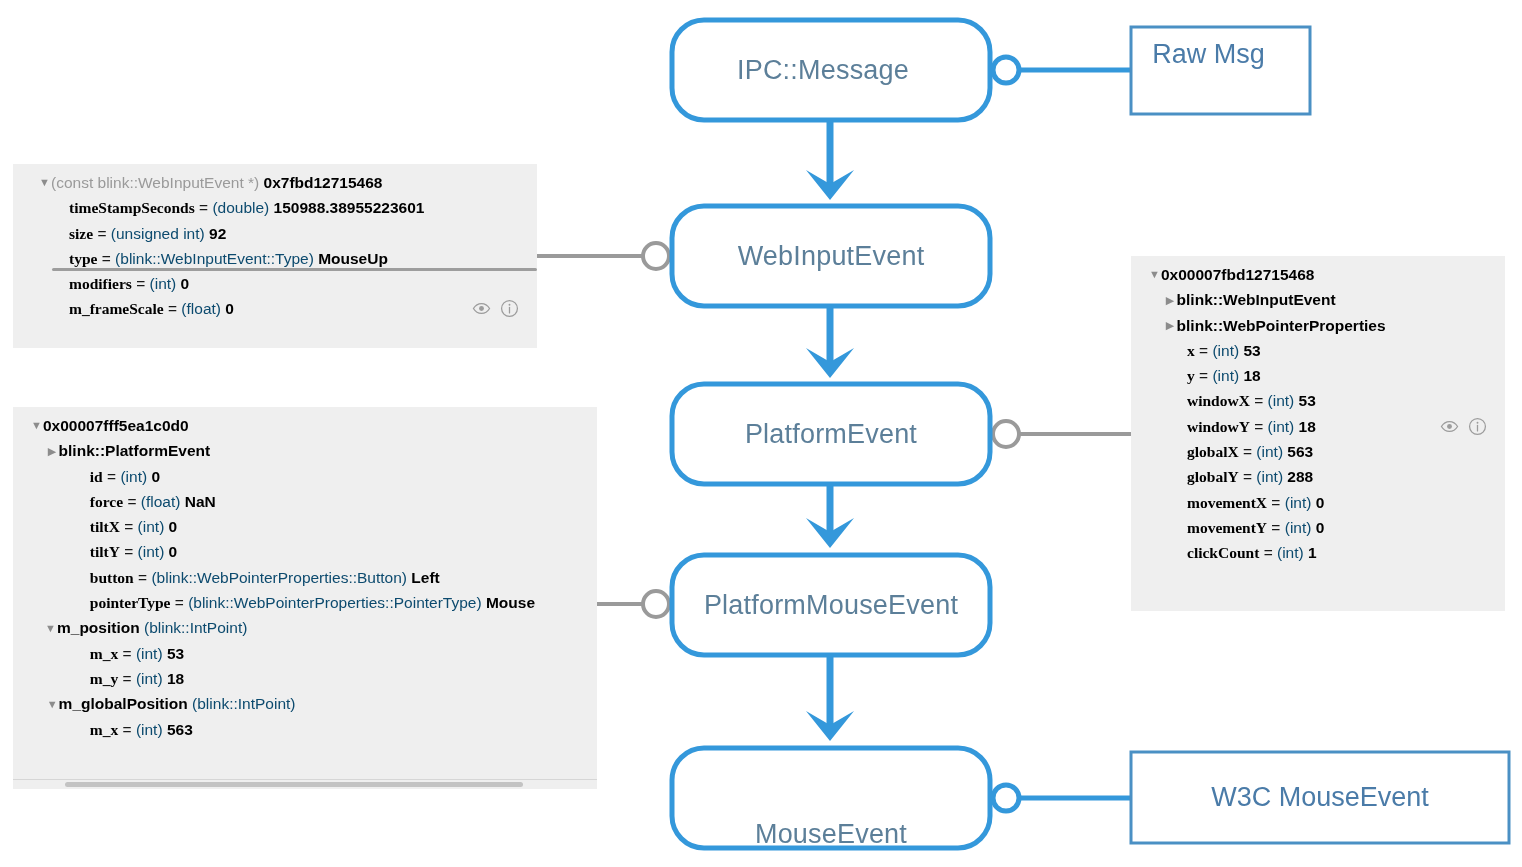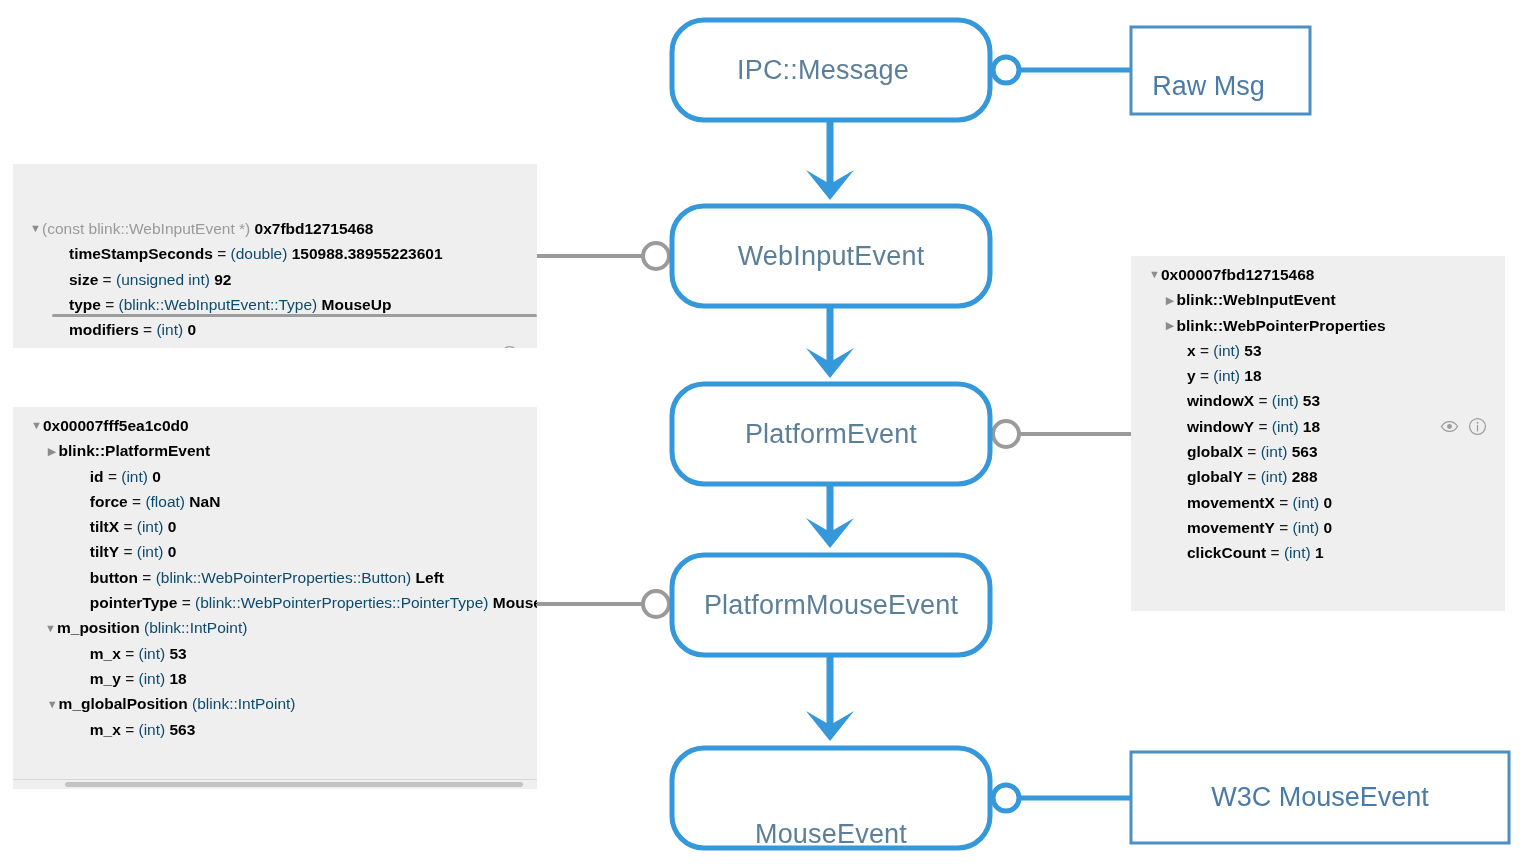--- a/index.html
+++ b/index.html
@@ -75,20 +75,21 @@
     color: #8c8c8c;
     font-size: 11px;
     vertical-align: middle;
     position: relative;
     top: -1px;
   }
   .row .disc.empty { color: transparent; }
   .key {
     font-weight: 700;
     color: #000000;
+    font-family: Liberation Serif, serif;
   }
   .eq {
     color: #1a1a1a;
     font-weight: 400;
   }
   .type {
     color: #0c4a6e;
     font-weight: 400;
   }
   .val {
@@ -197,45 +198,45 @@
     <rect x="1131" y="27" width="179" height="87" fill="#ffffff" stroke="#4a90c4" stroke-width="3"></rect>
     <rect x="1131" y="752" width="378" height="91" fill="#ffffff" stroke="#4a90c4" stroke-width="3"></rect>
   </svg>
 
   <div class="node-label" style="left:664px; top:20px; width:318px; height:100px;">IPC::Message</div>
   <div class="node-label" style="left:672px; top:206px; width:318px; height:100px;">WebInputEvent</div>
   <div class="node-label" style="left:672px; top:384px; width:318px; height:100px;">PlatformEvent</div>
   <div class="node-label" style="left:672px; top:555px; width:318px; height:100px;">PlatformMouseEvent</div>
   <div class="node-label" style="left:672px; top:784px; width:318px; height:100px;">MouseEvent</div>
 
-  <div class="side-label" style="left:1131px; top:43px; width:155px; height:87px;">Raw Msg</div>
+  <div class="side-label" style="left:1131px; top:11px; width:155px; height:87px;">Raw Msg</div>
   <div class="side-label" style="left:1131px; top:752px; width:378px; height:91px;">W3C MouseEvent</div>
 
   <div class="panel" id="panel-wie" style="left:13px; top:164px; width:524px; height:184px;">
     <div class="rows">
-        <div class="row" style="padding-left: 16px; margin-top: 46px;"><span class="disc">▼</span><span class="plain">(const blink::WebInputEvent *) </span><span class="addr">0x7fbd12715468</span></div>
+        <div class="row" style="padding-left: 25px;"><span class="disc">▼</span><span class="plain">(const blink::WebInputEvent *) </span><span class="addr">0x7fbd12715468</span></div>
         <div class="row" style="padding-left: 43px;"><span class="disc empty">▶</span><span class="key">timeStampSeconds</span><span class="eq"> = </span><span class="type">(double) </span><span class="val">150988.38955223601</span></div>
         <div class="row" style="padding-left: 43px;"><span class="disc empty">▶</span><span class="key">size</span><span class="eq"> = </span><span class="type">(unsigned int) </span><span class="val">92</span></div>
         <div class="row underlined" style="padding-left: 43px;"><span class="disc empty">▶</span><span class="key">type</span><span class="eq"> = </span><span class="type">(blink::WebInputEvent::Type) </span><span class="val">MouseUp</span></div>
         <div class="row" style="padding-left: 43px;"><span class="disc empty">▶</span><span class="key">modifiers</span><span class="eq"> = </span><span class="type">(int) </span><span class="val">0</span></div>
         <div class="row" style="padding-left: 43px;"><span class="disc empty">▶</span><span class="key">m_frameScale</span><span class="eq"> = </span><span class="type">(float) </span><span class="val">0</span><span class="icons" style="right: 18px; top: 3px;">
             <span><svg class="icon-eye" viewBox="0 0 24 24" fill="none" stroke="#7d7d7d" stroke-width="1.6">
                 <path d="M1.8 12S5.6 5.8 12 5.8 22.2 12 22.2 12 18.4 18.2 12 18.2 1.8 12 1.8 12z"></path>
                 <circle cx="12" cy="12" r="3.1" fill="#7d7d7d" stroke="none"></circle>
               </svg></span>
             <span><svg class="icon-info" viewBox="0 0 24 24" fill="none" stroke="#7d7d7d" stroke-width="1.6">
                 <circle cx="12" cy="12" r="10"></circle>
                 <circle cx="12" cy="7.2" r="1.2" fill="#7d7d7d" stroke="none"></circle>
                 <path d="M12 10.6v7" stroke-linecap="round"></path>
               </svg></span>
           </span></div>
       </div>
   </div>
 
-  <div class="panel" id="panel-pme" style="left:13px; top:407px; width:524px; height:382px;">
+  <div class="panel" id="panel-pme" style="left:13px; top:407px; width:584px; height:382px;">
     <div class="rows">
         <div class="row" style="padding-left: 17px;"><span class="disc">▼</span><span class="addr">0x00007fff5ea1c0d0</span></div>
         <div class="row" style="padding-left: 32.6px;"><span class="disc">▶</span><span class="bold-only">blink::PlatformEvent</span></div>
         <div class="row" style="padding-left: 63.8px;"><span class="disc empty">▶</span><span class="key">id</span><span class="eq"> = </span><span class="type">(int) </span><span class="val">0</span></div>
         <div class="row" style="padding-left: 63.8px;"><span class="disc empty">▶</span><span class="key">force</span><span class="eq"> = </span><span class="type">(float) </span><span class="val">NaN</span></div>
         <div class="row" style="padding-left: 63.8px;"><span class="disc empty">▶</span><span class="key">tiltX</span><span class="eq"> = </span><span class="type">(int) </span><span class="val">0</span></div>
         <div class="row" style="padding-left: 63.8px;"><span class="disc empty">▶</span><span class="key">tiltY</span><span class="eq"> = </span><span class="type">(int) </span><span class="val">0</span></div>
         <div class="row" style="padding-left: 63.8px;"><span class="disc empty">▶</span><span class="key">button</span><span class="eq"> = </span><span class="type">(blink::WebPointerProperties::Button) </span><span class="val">Left</span></div>
         <div class="row" style="padding-left: 63.8px;"><span class="disc empty">▶</span><span class="key">pointerType</span><span class="eq"> = </span><span class="type">(blink::WebPointerProperties::PointerType) </span><span class="val">Mouse</span></div>
         <div class="row" style="padding-left: 31px;"><span class="disc">▼</span><span class="bold-only">m_position</span><span class="type"> (blink::IntPoint)</span></div>

